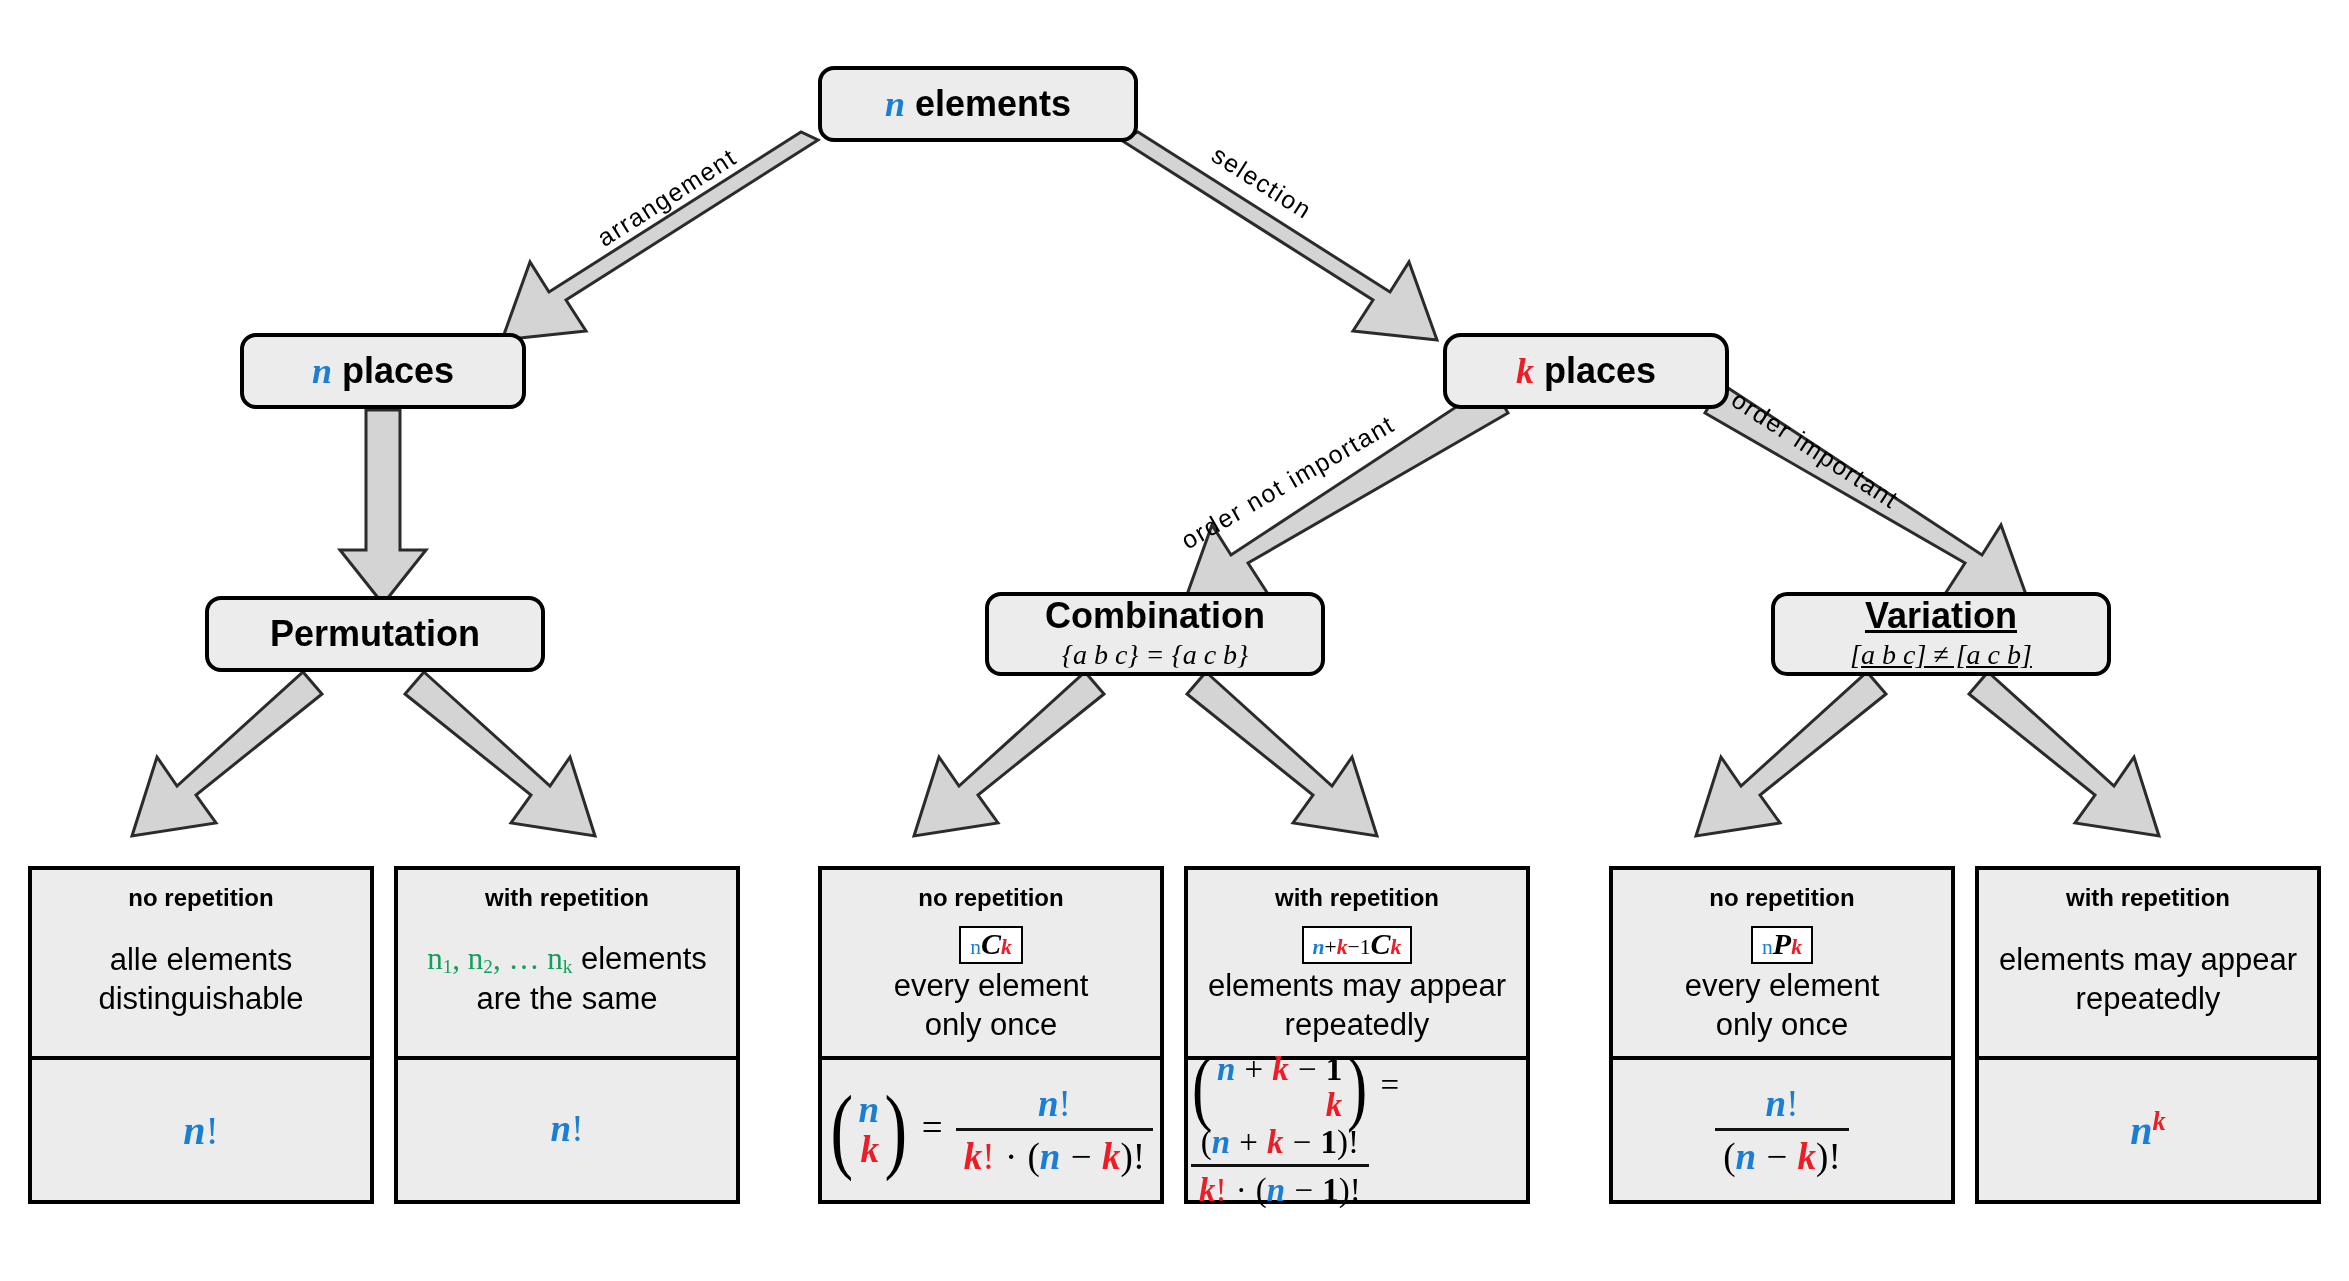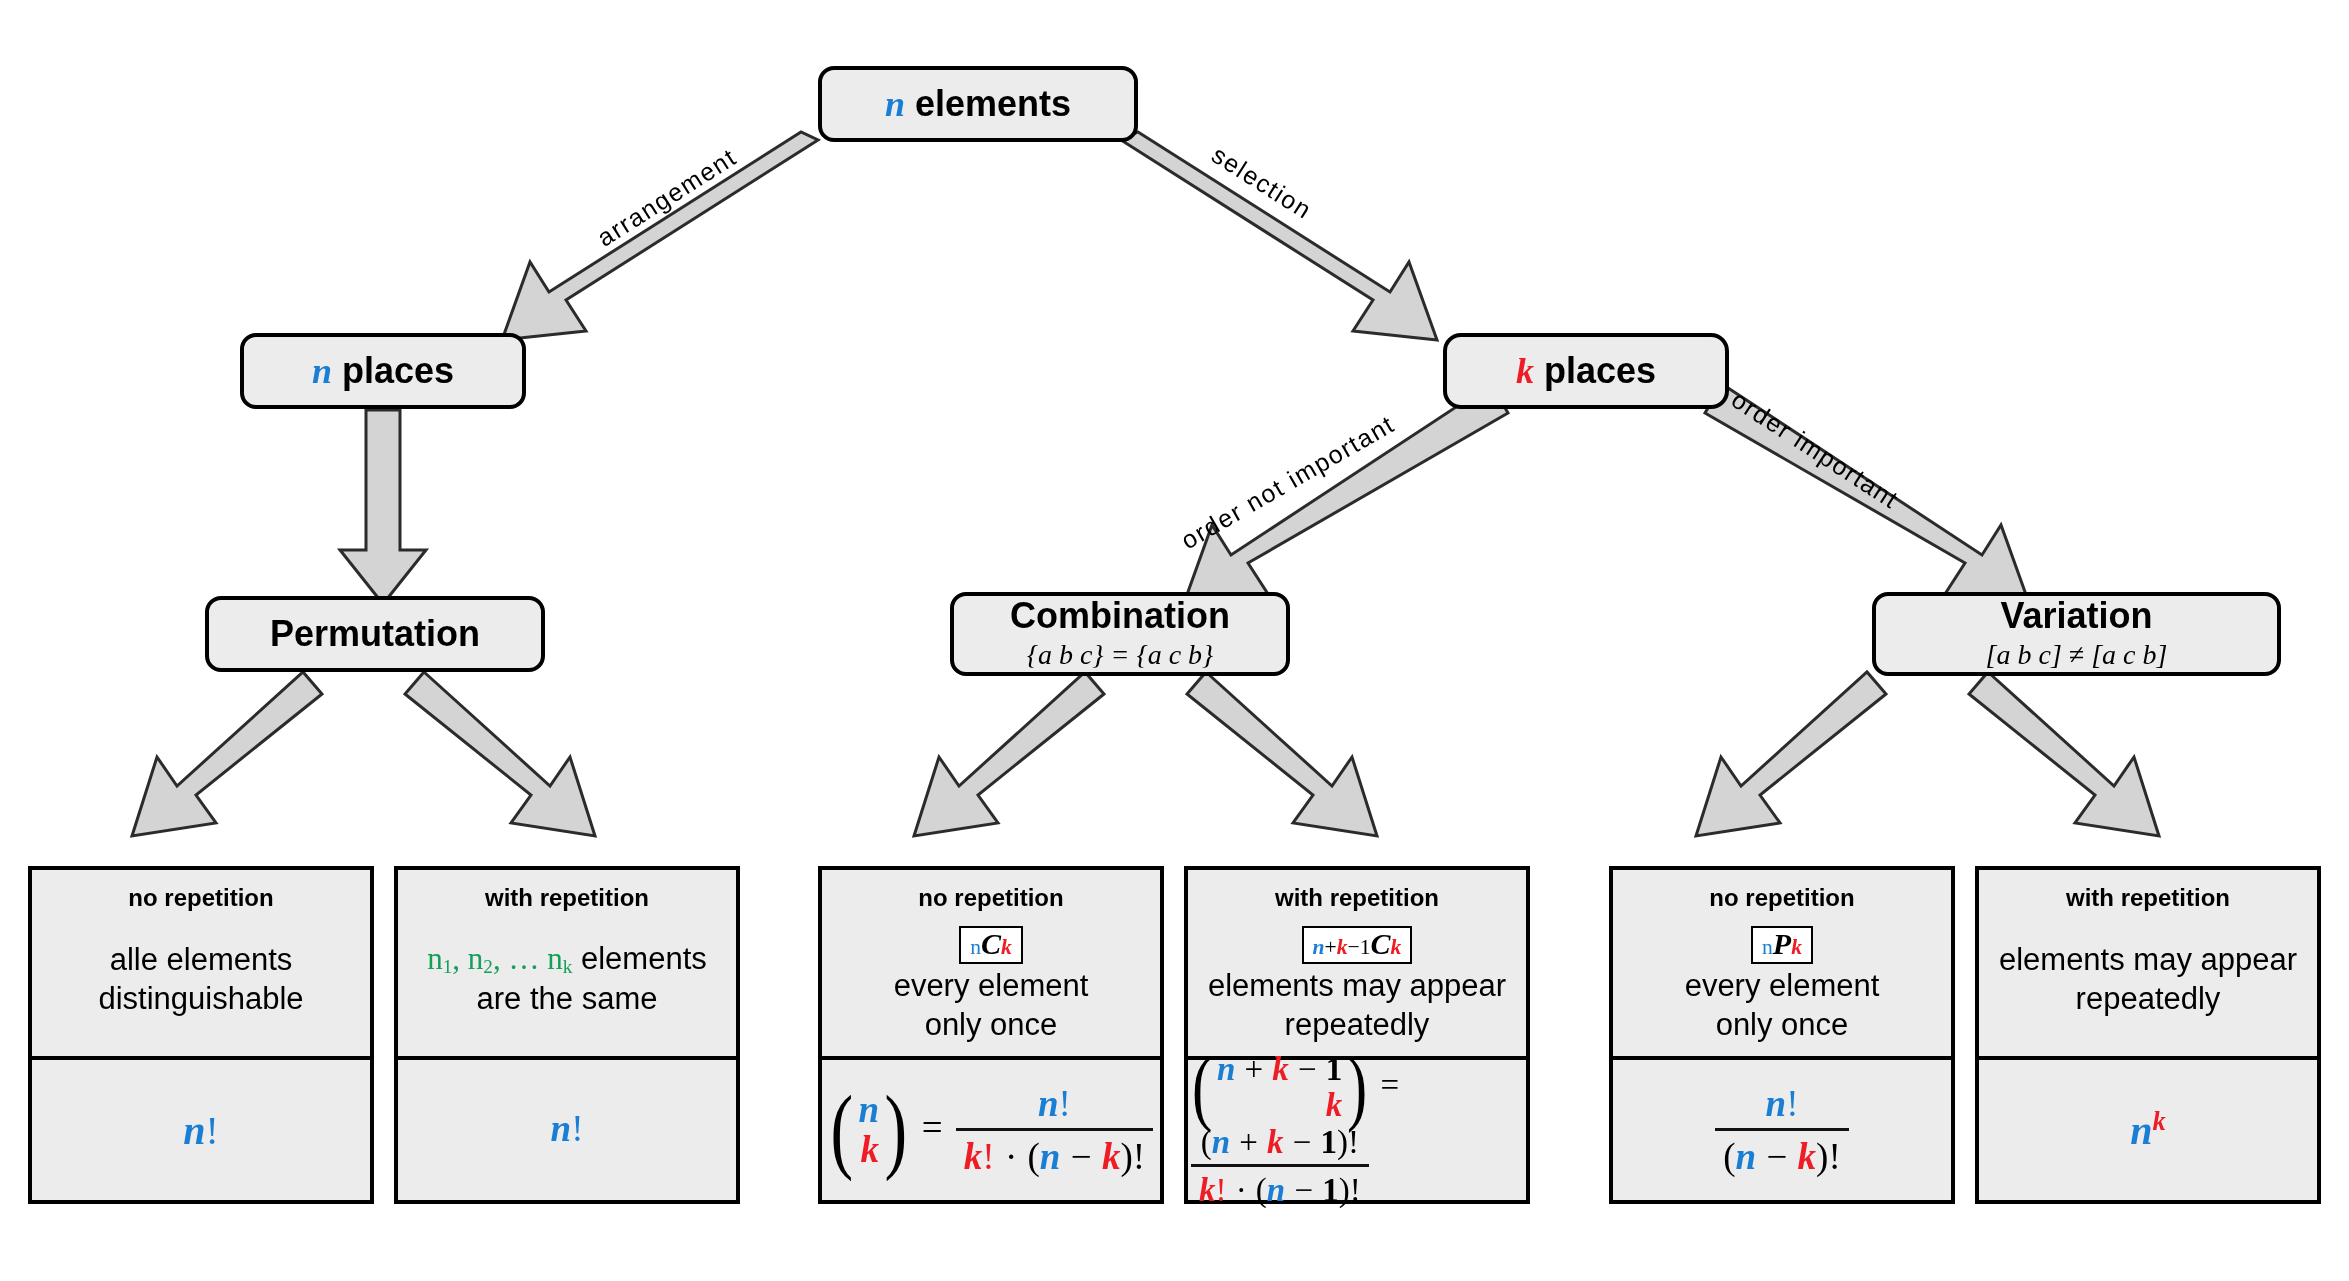--- a/index.html
+++ b/index.html
@@ -115,26 +115,26 @@
     <div class="title">
       <span class="mb red">k</span>
       <span>places</span>
     </div>
   </div>
 
   <div class="node" style="left:205px;top:596px;width:340px;height:76px;">
     <div class="title">Permutation</div>
   </div>
 
-  <div class="node" style="left:950px;top:592px;width:340px;height:84px;">
+  <div class="node" style="left:985px;top:592px;width:340px;height:84px;">
     <div class="title">Combination</div>
     <div class="sub">{a b c} = {a c b}</div>
   </div>
 
-  <div class="node" style="left:1872px;top:592px;width:409px;height:84px;">
+  <div class="node" style="left:1771px;top:592px;width:340px;height:84px;text-decoration:underline;">
     <div class="title">Variation</div>
     <div class="sub">[a b c] ≠ [a c b]</div>
   </div>
 
   <div class="leaf" style="left:28px;top:866px;width:346px;height:338px;">
     <div class="leaf-top">
       <div class="leaf-head">no repetition</div>
       <div class="leaf-desc">
         <div>alle elements</div>
         <div>distinguishable</div>

